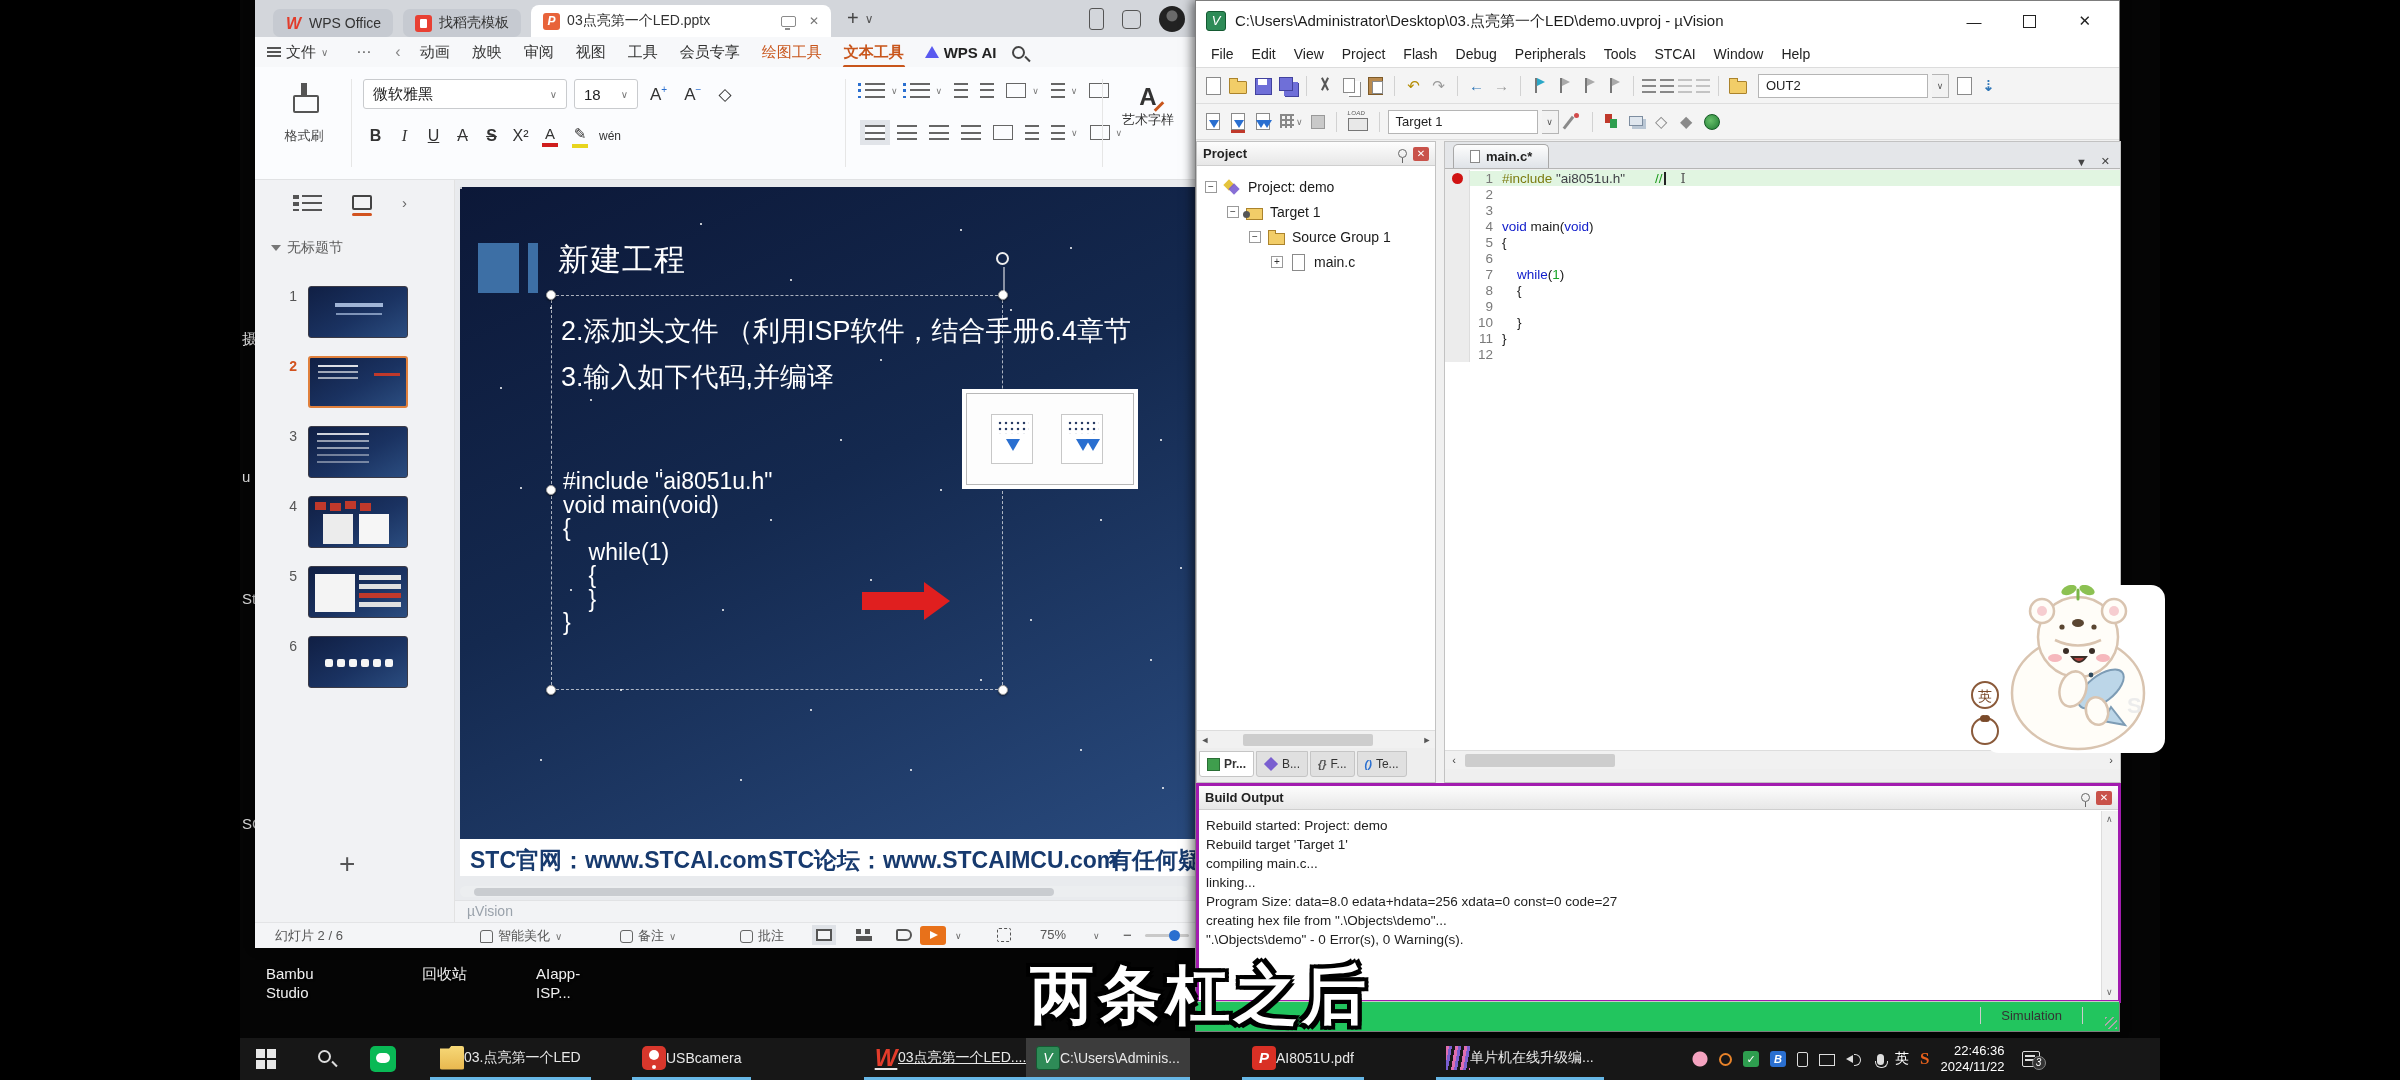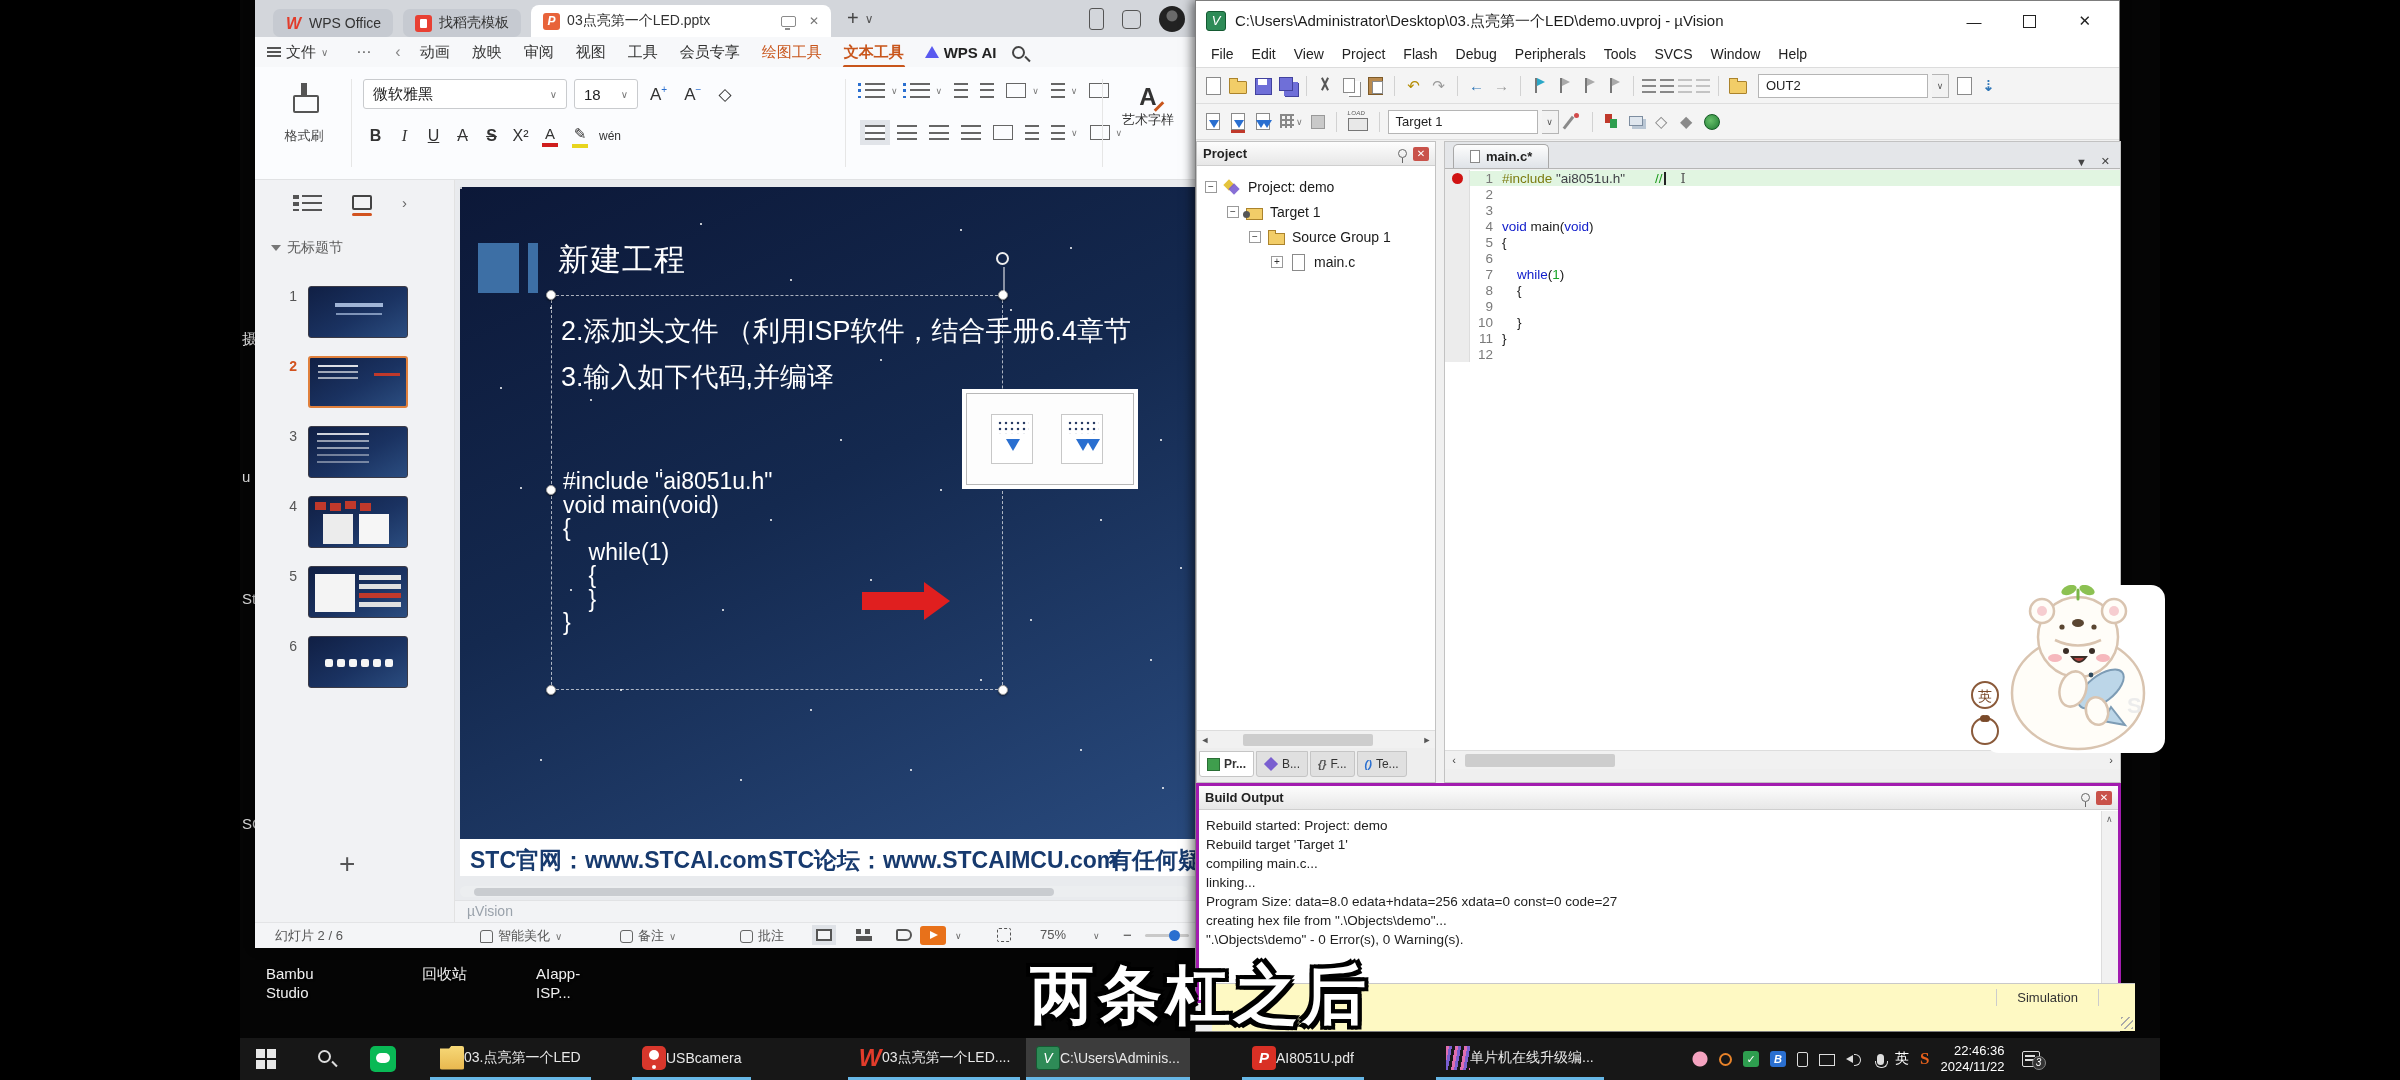--- a/index.html
+++ b/index.html
@@ -255,21 +255,21 @@
 .escroll{position:absolute;top:608px;left:0;width:675px;height:19px;background:#f1f1f1;border-top:1px solid #ddd;display:flex;align-items:center}
 .esa{width:18px;text-align:center;font-size:11px;color:#444}
 .esthumb{width:150px;height:13px;background:#cdcdcd;border-radius:2px;margin-left:2px}
 .esr{margin-left:auto}
 
 .uvbuild{position:absolute;left:0;top:782px;width:925px;height:220px;background:#fff;border:3px solid #a21caf}
 .blines{position:absolute;left:0;top:25px;right:18px;bottom:0;padding:5px 0 0 7px;font-family:"DejaVu Sans Mono","Liberation Mono",monospace;font-size:13.5px;color:#222;line-height:19px;white-space:pre;overflow:hidden}
 .bscroll{position:absolute;right:0;top:25px;bottom:0;width:17px;background:#f1f1f1;border-left:1px solid #ddd}
 .bsa{position:absolute;left:4px;font-size:9px;color:#666}
 .bsa.up{top:3px}.bsa.dn{bottom:3px}
-.uvstatus{position:absolute;left:16px;bottom:0;height:48px;width:100%;background:#fef9c3;border-top:1px solid #c9c9c9}
+.uvstatus{position:absolute;left:0;bottom:0;height:30px;width:100%;background:#22c55e;border-top:1px solid #c9c9c9}
 .sim{position:absolute;right:36px;top:5px;font-size:13px;color:#333;border-left:1px solid #ccc;border-right:1px solid #ccc;padding:1px 20px}
 .grip{position:absolute;right:2px;bottom:2px;width:12px;height:12px;background:repeating-linear-gradient(135deg,#aaa 0 2px,transparent 2px 5px)}
 
 
 #taskbar{position:absolute;left:0;bottom:0;width:1920px;height:42px;background:#171717;z-index:4}
 .tstart{position:absolute;left:16px;top:11px;width:20px;height:20px;display:grid;grid-template-columns:9px 9px;grid-gap:2px}
 .tstart i{background:#e8e8e8;width:9px;height:9px}
 .tsearch{position:absolute;left:78px;top:12px;width:13px;height:13px;border:2px solid #ddd;border-radius:50%}
 .tsearch::after{content:"";position:absolute;left:11px;top:11px;width:7px;height:2px;background:#ddd;transform:rotate(45deg)}
 .tgreen{position:absolute;left:130px;top:8px;width:26px;height:26px;background:#09b955;border-radius:5px}
@@ -570,21 +570,21 @@
     </div>
     <div class="uvmenu">
           <span class="um">File</span>
           <span class="um">Edit</span>
           <span class="um">View</span>
           <span class="um">Project</span>
           <span class="um">Flash</span>
           <span class="um">Debug</span>
           <span class="um">Peripherals</span>
           <span class="um">Tools</span>
-          <span class="um">SVCS</span>
+          <span class="um">STCAI</span>
           <span class="um">Window</span>
           <span class="um">Help</span>
         </div>
     <div class="uvtb">
       <i class="k doc"></i>
       <i class="k folder"></i>
       <i class="k disk"></i>
       <i class="k disks"></i>
       <i class="ks"></i>
       <i class="k cut"></i>
@@ -804,21 +804,21 @@
           <i></i>
         </div>
     <i class="tsearch"></i>
     <i class="tgreen"></i>
     <span><div class="titem" style="left: 190px;">
             <i class="tki folder"></i>
             <span>03.点亮第一个LED</span>
           </div><div class="titem" style="left: 392px;">
             <i class="tki usbcamera"></i>
             <span>USBcamera</span>
-          </div><div class="titem" style="left: 608px;">
+          </div><div class="titem" style="left: 624px; text-decoration: underline;">
             <i class="tki wps"></i>
             <span>03点亮第一个LED....</span>
           </div><div class="titem on" style="left: 786px;">
             <i class="tki uvision"></i>
             <span>C:\Users\Adminis...</span>
           </div><div class="titem" style="left: 1002px;">
             <i class="tki pdf"></i>
             <span>AI8051U.pdf</span>
           </div><div class="titem" style="left: 1196px;">
             <i class="tki isp"></i>

